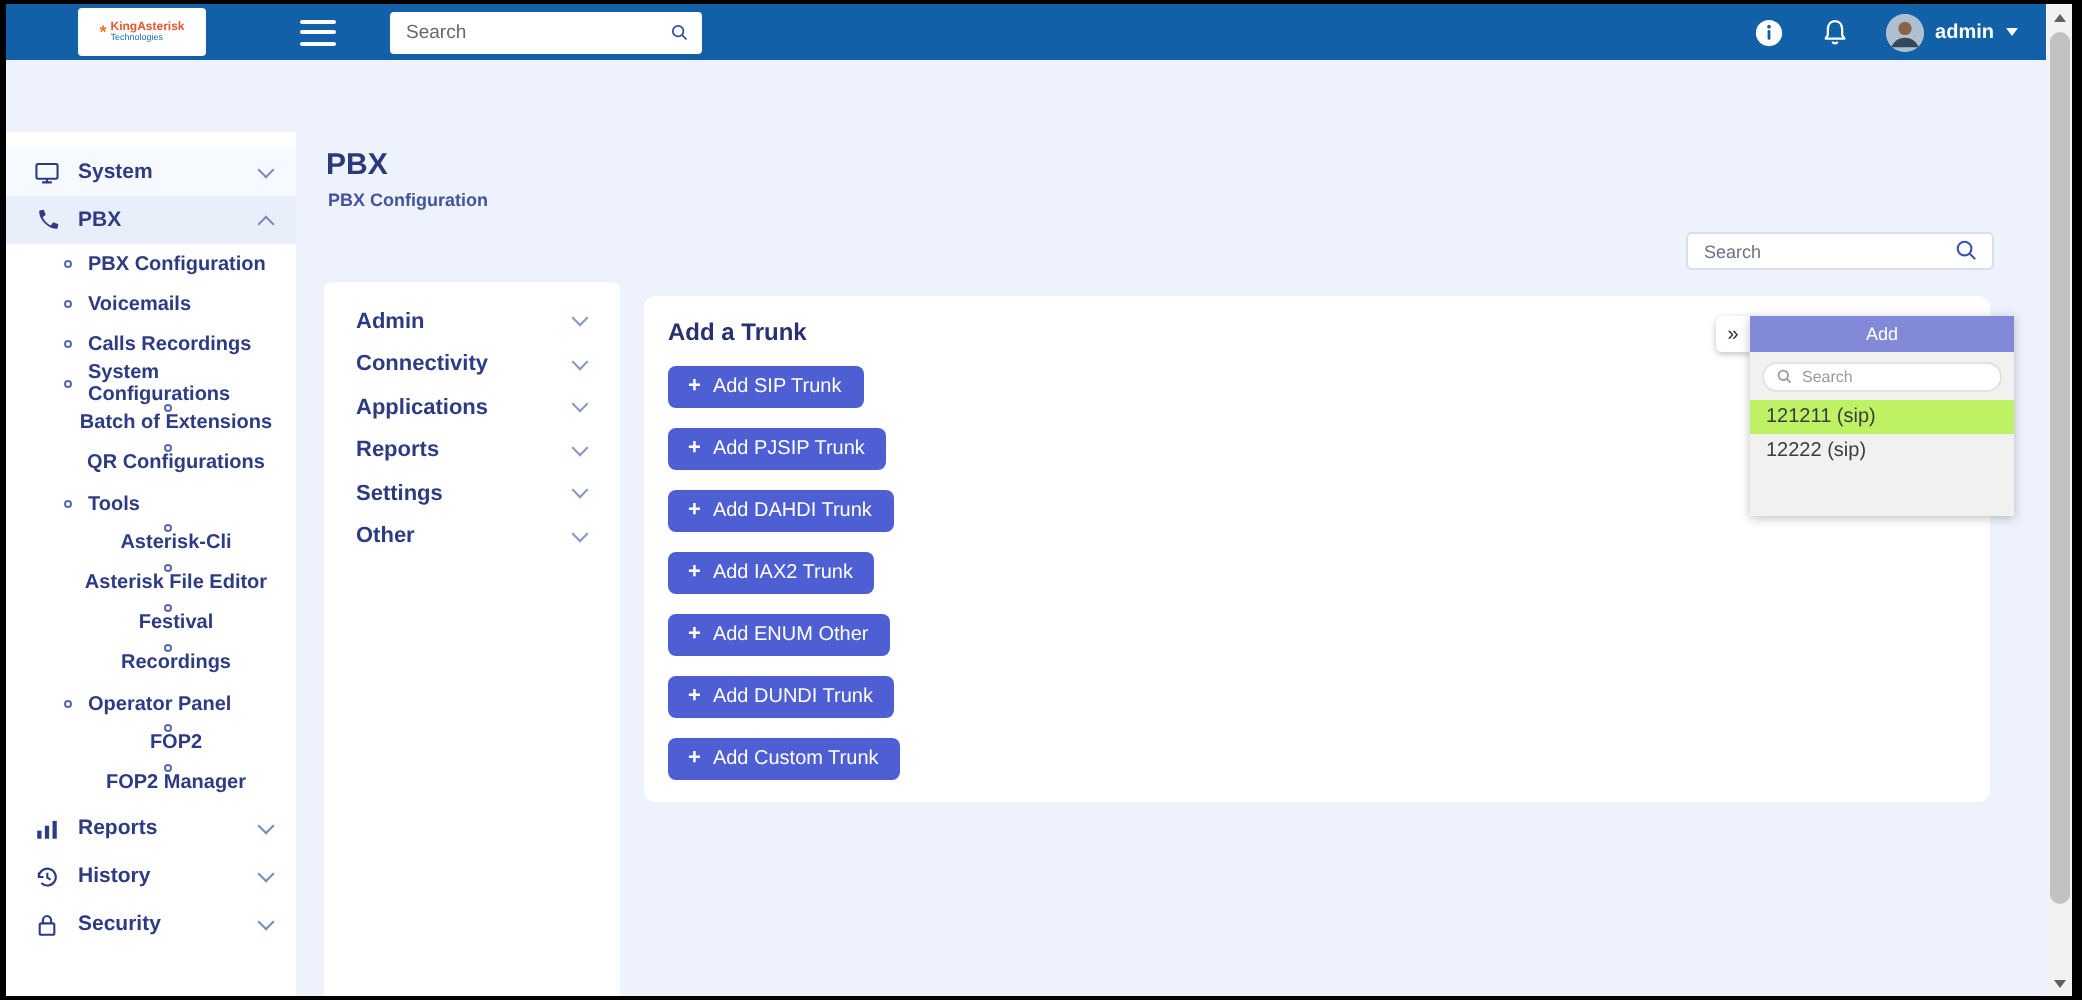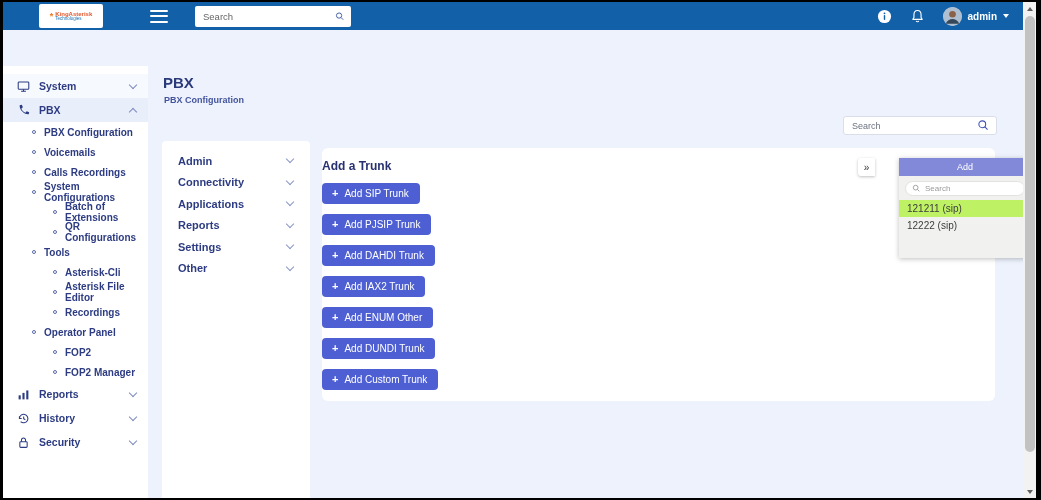--- a/index.html
+++ b/index.html
@@ -33,44 +33,44 @@
   .content { flex:1; position:relative; background:#edf2fc; min-width:0; }
 
   
   .s-row { display:flex; align-items:center; height:24px; padding:0 12px 0 14px; color:#2d3c82; font-size:10.5px; font-weight:bold; cursor:pointer; }
   .s-row.sys { background:#f6f9fd; }
   .s-row.active { background:#e9eefb; }
   .s-row .ic { width:13px; height:13px; margin-right:9px; flex:0 0 13px; color:#2d3c82; }
   .chev { width:6px; height:6px; border-right:1.6px solid #7d8bbd; border-bottom:1.6px solid #7d8bbd; transform:rotate(45deg); margin-left:auto; margin-top:-3px; }
   .chev.up { transform:rotate(-135deg); margin-top:3px; }
   .s-sub { display:flex; align-items:center; height:20px; padding-left:29px; color:#2d3c82; font-size:10px; font-weight:bold; cursor:pointer; }
-  .s-sub.lvl2 { padding-left:50px; }
+  .s-sub.lvl2 { padding-left:25px;flex-direction:column; }
   .blt { width:4px; height:4px; border:1px solid #5a6aa8; border-radius:50%; margin-right:8px; flex:0 0 4px; }
 
   
   .page-title { position:absolute; left:15px; top:8px; font-size:15px; font-weight:bold; color:#2b3a7a; }
   .breadcrumb { position:absolute; left:16px; top:29px; font-size:9px; font-weight:bold; color:#44549c; cursor:pointer; }
   .content-search { position:absolute; left:695px; top:50px; width:154px; height:19px; background:#fff; border:1px solid #d9dee8; border-radius:3px; display:flex; align-items:center; padding:0 6px 0 8px; }
   .content-search input { flex:1; border:none; outline:none; font-size:9px; color:#333; background:transparent; font-family:"Liberation Sans",sans-serif; min-width:0; }
   .content-search input::placeholder { color:#6b7280; }
 
   
   .inner-menu { position:absolute; left:14px; top:75px; width:148px; height:362px; background:#fff; border-radius:4px; padding-top:9px; }
   .im-row { display:flex; align-items:center; height:21.5px; padding:0 17px 0 16px; font-size:11px; font-weight:bold; color:#2d3c82; cursor:pointer; }
   .im-row .chev { border-color:#8a96c8; }
 
   
-  .card { position:absolute; left:174px; top:82px; width:673px; height:253px; background:#fff; border-radius:6px; padding:11px 0; }
+  .card { position:absolute; left:174px; top:82px; width:673px; height:253px; background:#fff; border-radius:6px; padding:11px 12px; }
   .card-heading { font-size:12px; font-weight:bold; color:#273170; margin-bottom:10px; }
   .trunk-btn { display:flex; width:max-content; align-items:center; gap:6px; background:#4d5fd3; color:#fff; font-size:10px; border:none; border-radius:4px; padding:5px 11px 5px 10px; margin-bottom:10px; cursor:pointer; font-family:"Liberation Sans",sans-serif; }
   .plus { font-weight:bold; font-size:11px; line-height:1; }
 
   
   .collapse-btn { position:absolute; left:710px; top:92px; width:17px; height:18px; background:#fff; border-radius:3px 0 0 3px; box-shadow:0 1px 3px rgba(0,0,0,.25); display:flex; align-items:center; justify-content:center; font-size:10px; color:#333; cursor:pointer; }
-  .side-panel { position:absolute; left:751px; top:92px; width:132px; height:100px; background:#f1f1ef; box-shadow:0 1px 5px rgba(0,0,0,.25); }
+  .side-panel { position:absolute; left:727px; top:92px; width:132px; height:100px; background:#f1f1ef; box-shadow:0 1px 5px rgba(0,0,0,.25); }
   .sp-header { height:18px; background:#8289d8; color:#fff; font-size:9px; display:flex; align-items:center; justify-content:center; cursor:pointer; }
   .sp-search { margin:5px 6px 4px 6px; height:15px; background:#fff; border:1px solid #e2e2e0; border-radius:8px; display:flex; align-items:center; padding:0 6px; gap:4px; }
   .sp-search input { flex:1; min-width:0; border:none; outline:none; background:transparent; font-size:8px; color:#555; font-family:"Liberation Sans",sans-serif; }
   .sp-search input::placeholder { color:#9a9a9a; }
   .sp-item { height:17px; display:flex; align-items:center; padding-left:8px; font-size:10px; color:#3c3c3c; cursor:pointer; }
   .sp-item.hl { background:#bef264; }
 
   
   .v-scrollbar { flex:0 0 13px; background:#f2f2f2; position:relative; }
   .sb-arrow { position:absolute; left:0; width:13px; height:13px; display:flex; align-items:center; justify-content:center; cursor:pointer; }
@@ -183,20 +183,24 @@
               <span class="blt"></span>
               <span>Tools</span>
             </div>
         <div class="s-sub lvl2">
               <span class="blt"></span>
               <span>Asterisk-Cli</span>
             </div>
         <div class="s-sub lvl2">
               <span class="blt"></span>
               <span>Asterisk File Editor</span>
+            </div>
+        <div class="s-sub lvl2">
+              <span class="blt"></span>
+              <span>Festival</span>
             </div>
         <div class="s-sub lvl2">
               <span class="blt"></span>
               <span>Recordings</span>
             </div>
         <div class="s-sub">
               <span class="blt"></span>
               <span>Operator Panel</span>
             </div>
         <div class="s-sub lvl2">

